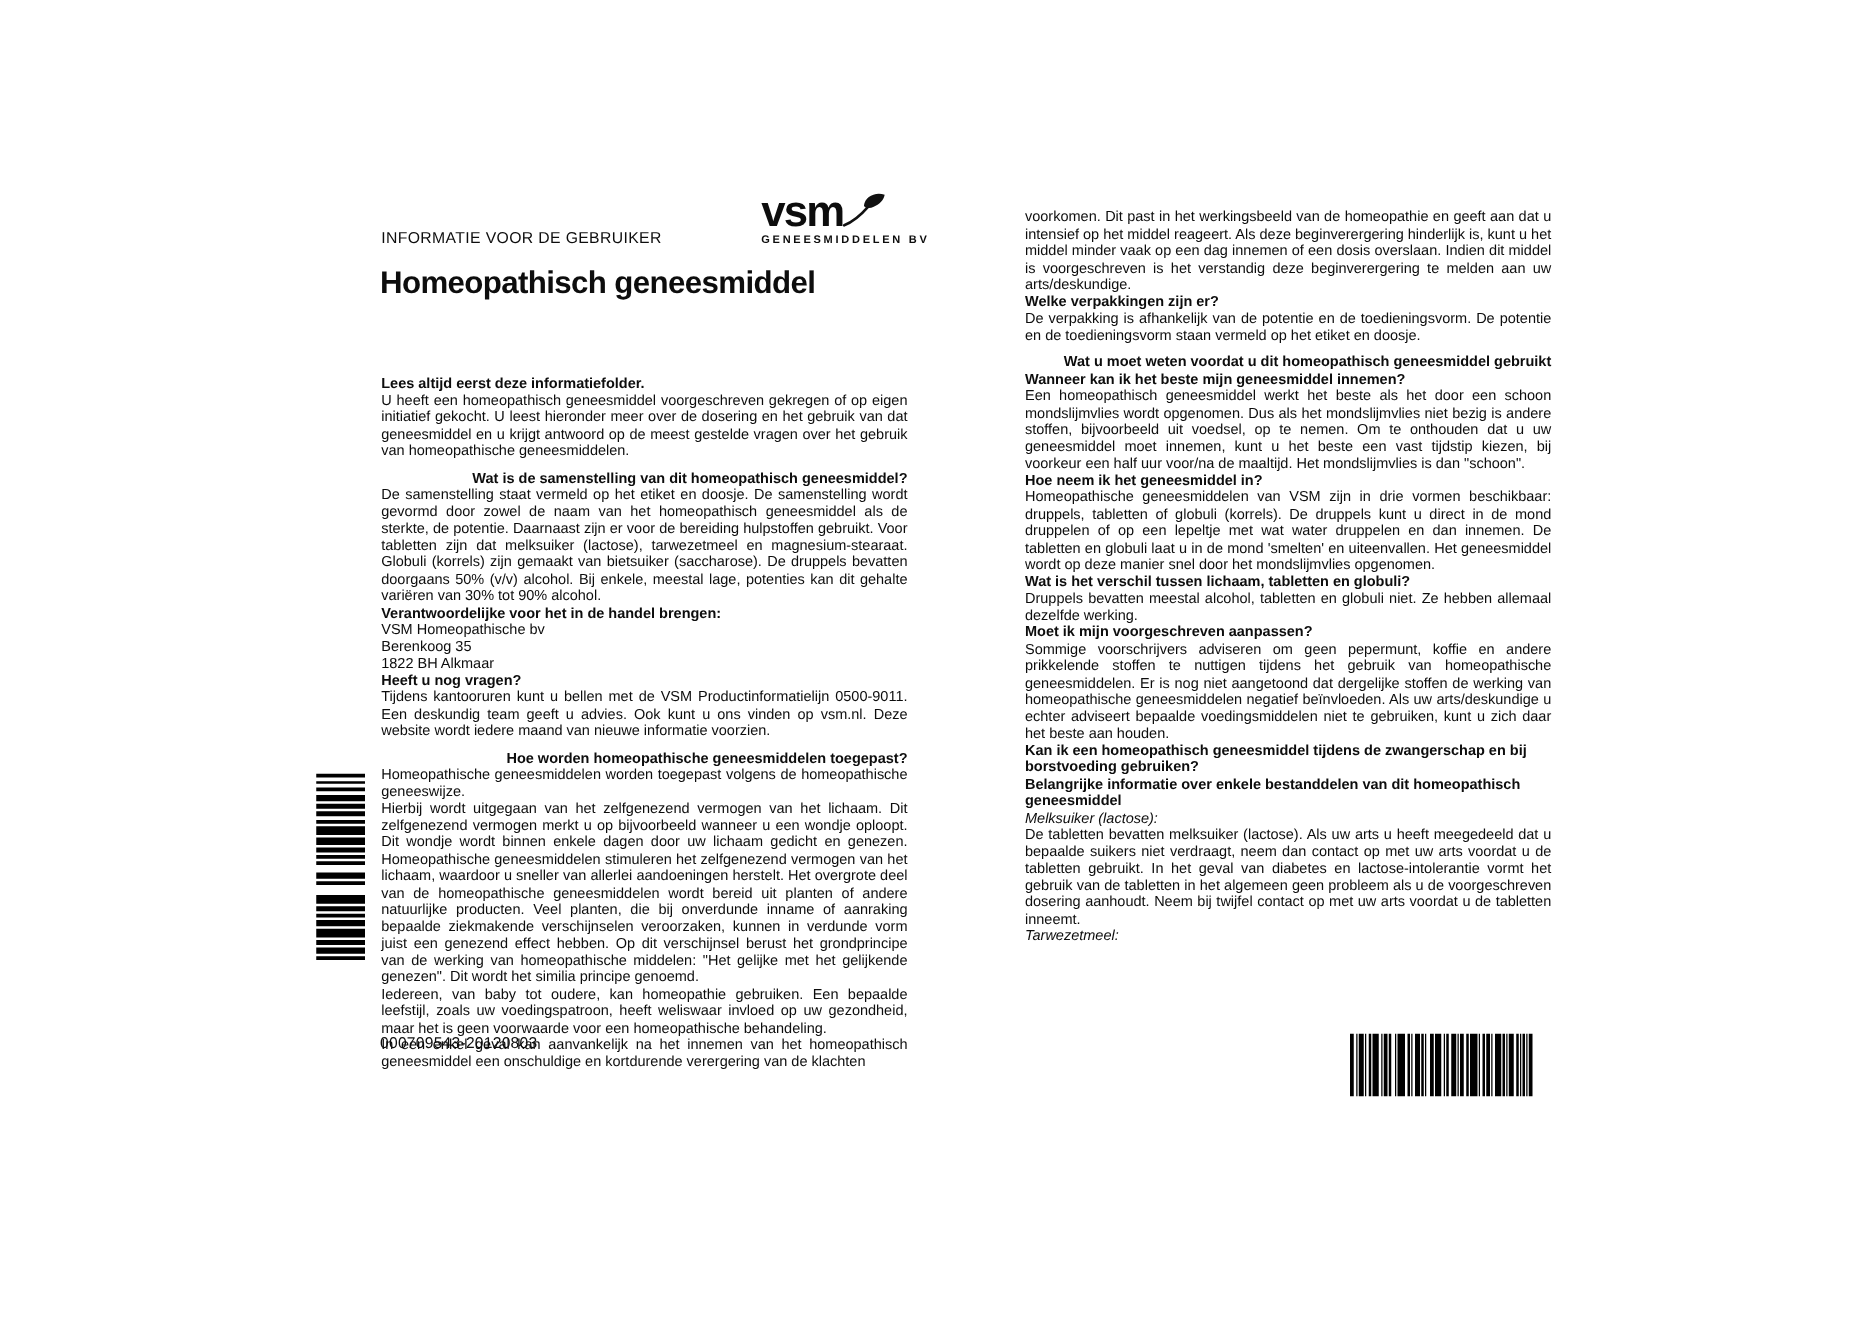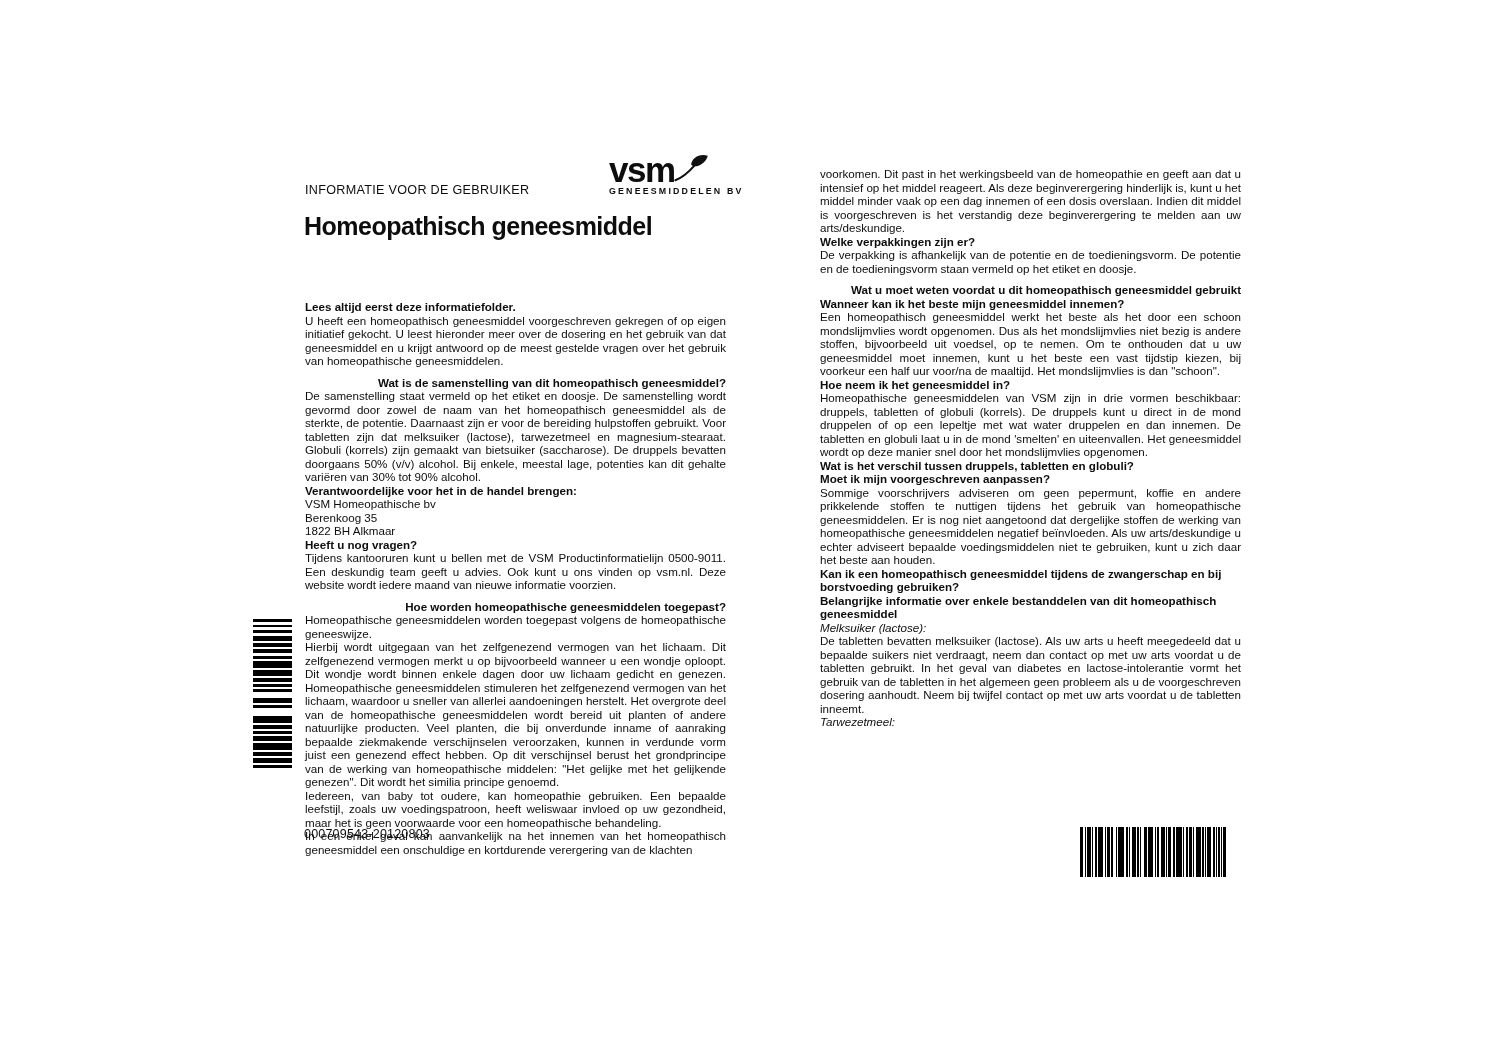--- a/index.html
+++ b/index.html
@@ -67,21 +67,22 @@
     </div>
   <div class="col col-right">
       <div class="p">voorkomen. Dit past in het werkingsbeeld van de homeopathie en geeft aan dat u intensief op het middel reageert. Als deze beginverergering hinderlijk is, kunt u het middel minder vaak op een dag innemen of een dosis overslaan. Indien dit middel is voorgeschreven is het verstandig deze beginverergering te melden aan uw arts/deskundige.</div>
       <div class="h">Welke verpakkingen zijn er?</div>
       <div class="p">De verpakking is afhankelijk van de potentie en de toedieningsvorm. De potentie en de toedieningsvorm staan vermeld op het etiket en doosje.</div>
       <div class="hu">Wat u moet weten voordat u dit homeopathisch geneesmiddel gebruikt</div>
       <div class="h">Wanneer kan ik het beste mijn geneesmiddel innemen?</div>
       <div class="p">Een homeopathisch geneesmiddel werkt het beste als het door een schoon mondslijmvlies wordt opgenomen. Dus als het mondslijmvlies niet bezig is andere stoffen, bijvoorbeeld uit voedsel, op te nemen. Om te onthouden dat u uw geneesmiddel moet innemen, kunt u het beste een vast tijdstip kiezen, bij voorkeur een half uur voor/na de maaltijd. Het mondslijmvlies is dan "schoon".</div>
       <div class="h">Hoe neem ik het geneesmiddel in?</div>
       <div class="p">Homeopathische geneesmiddelen van VSM zijn in drie vormen beschikbaar: druppels, tabletten of globuli (korrels). De druppels kunt u direct in de mond druppelen of op een lepeltje met wat water druppelen en dan innemen. De tabletten en globuli laat u in de mond 'smelten' en uiteenvallen. Het geneesmiddel wordt op deze manier snel door het mondslijmvlies opgenomen.</div>
-      <div class="h">Wat is het verschil tussen druppels, tabletten en globuli?</div>
+      <div class="h">Wat is het verschil tussen lichaam, tabletten en globuli?</div>
+      <div class="p">Druppels bevatten meestal alcohol, tabletten en globuli niet. Ze hebben allemaal dezelfde werking.</div>
       <div class="h">Moet ik mijn voorgeschreven aanpassen?</div>
       <div class="p">Sommige voorschrijvers adviseren om geen pepermunt, koffie en andere prikkelende stoffen te nuttigen tijdens het gebruik van homeopathische geneesmiddelen. Er is nog niet aangetoond dat dergelijke stoffen de werking van homeopathische geneesmiddelen negatief beïnvloeden. Als uw arts/deskundige u echter adviseert bepaalde voedingsmiddelen niet te gebruiken, kunt u zich daar het beste aan houden.</div>
       <div class="h">Kan ik een homeopathisch geneesmiddel tijdens de zwangerschap en bij borstvoeding gebruiken?</div>
       <div class="h">Belangrijke informatie over enkele bestanddelen van dit homeopathisch geneesmiddel</div>
       <div class="it">Melksuiker (lactose):</div>
       <div class="p">De tabletten bevatten melksuiker (lactose). Als uw arts u heeft meegedeeld dat u bepaalde suikers niet verdraagt, neem dan contact op met uw arts voordat u de tabletten gebruikt. In het geval van diabetes en lactose-intolerantie vormt het gebruik van de tabletten in het algemeen geen probleem als u de voorgeschreven dosering aanhoudt. Neem bij twijfel contact op met uw arts voordat u de tabletten inneemt.</div>
       <div class="it">Tarwezetmeel:</div>
     </div>
 
   <div class="footer-code">000709543-20120803</div>

